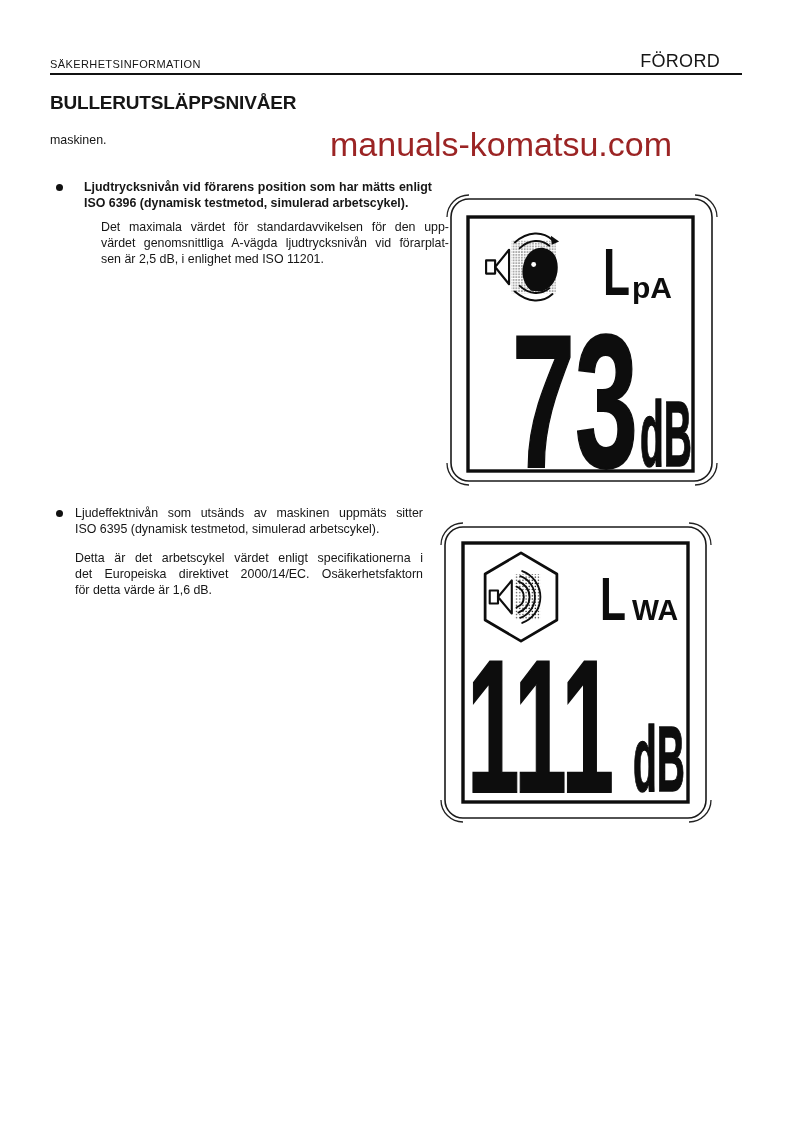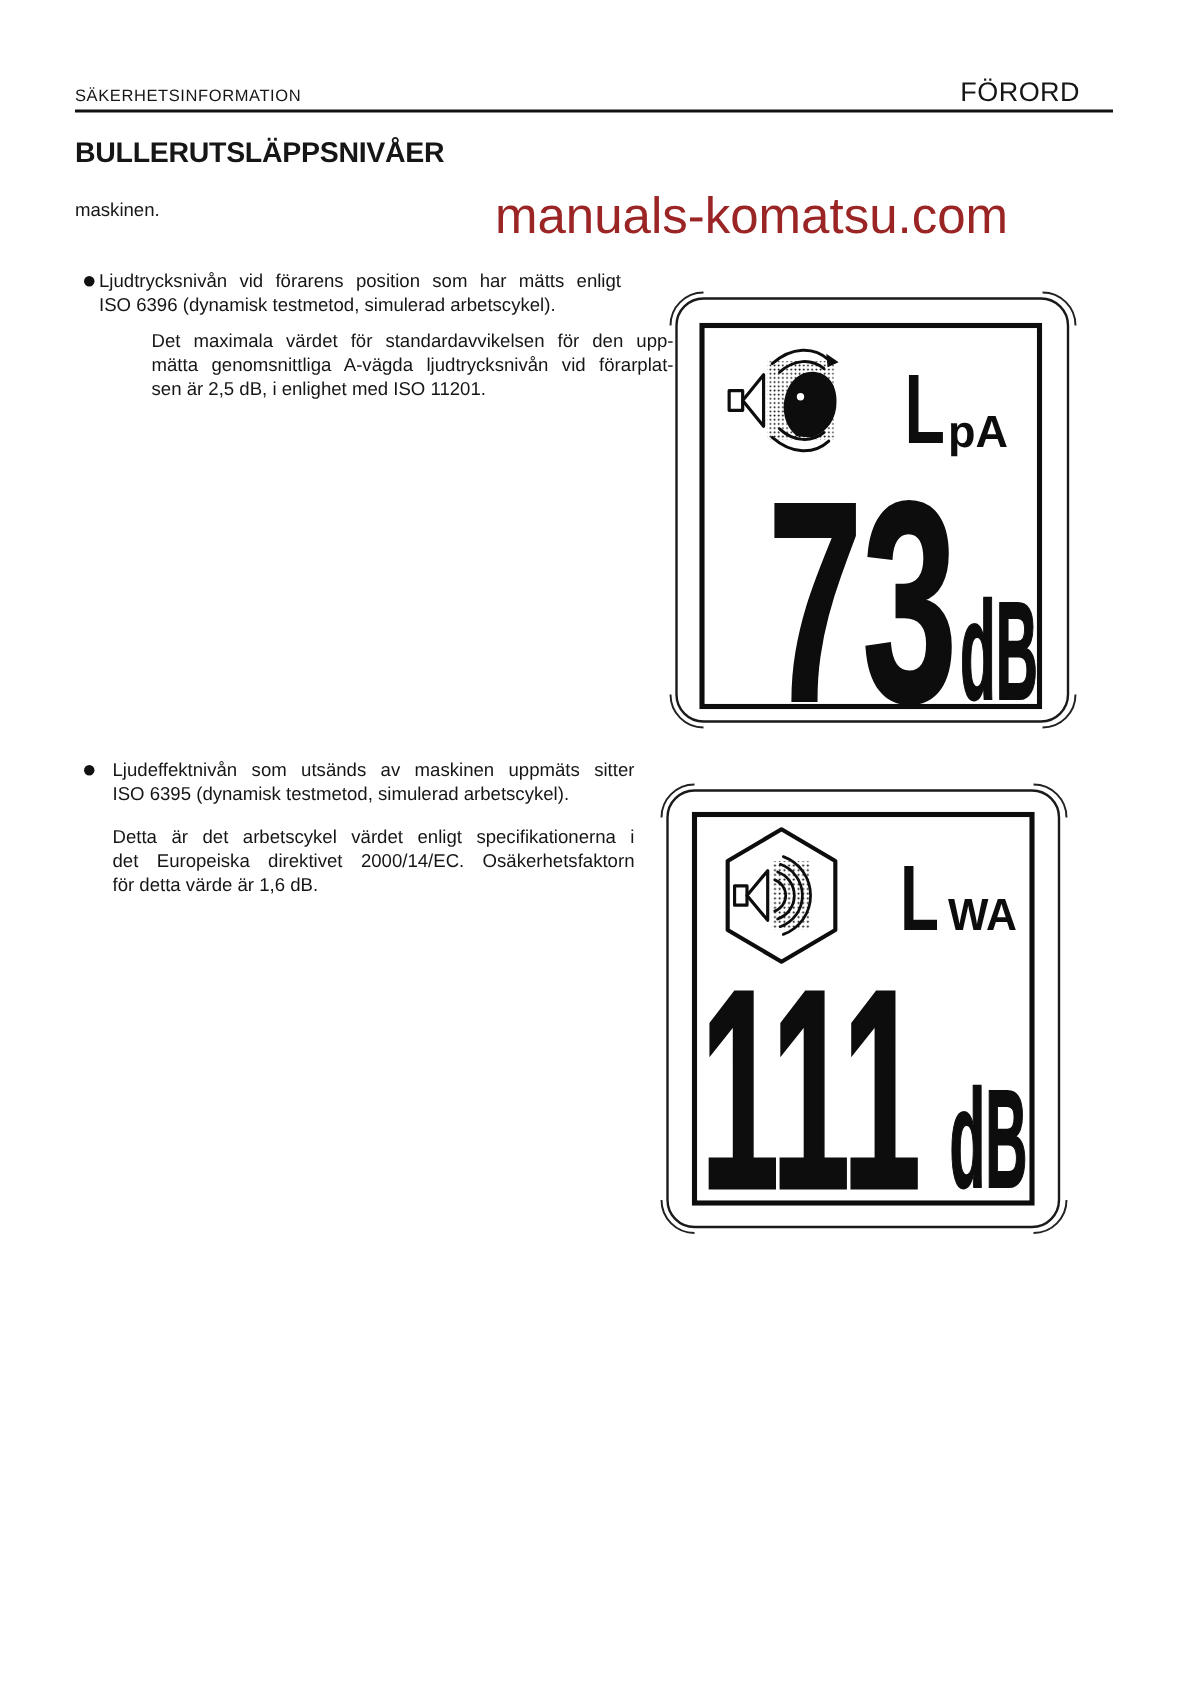--- a/index.html
+++ b/index.html
@@ -11,21 +11,21 @@
   .hdr-right{right:73px;top:51px;font-size:18px;letter-spacing:0.3px;}
   .hdr-rule{left:50px;top:73px;width:692px;height:2px;background:#111;}
   
   .title{left:50px;top:92px;font-size:19px;font-weight:bold;letter-spacing:-0.2px;}
   .watermark{left:330px;top:109px;font-size:34px;color:#9b2424;margin-top:16px;}
   
   .para{font-size:12.4px;line-height:16px;}
   .jl{text-align:justify;text-align-last:justify;white-space:nowrap;overflow:hidden;}
   .jl-last{text-align:center;text-align-last:left;}
   .intro{left:50px;top:132px;width:372px;}
-  .b1-text{left:66px;top:179px;width:348px;}
+  .b1-text{left:84px;top:179px;width:348px;font-weight:bold;}
   .p1{left:75px;top:219px;width:348px;margin-left:26px;}
   .b2-text{left:75px;top:505px;width:348px;}
   .p2{left:75px;top:550px;width:348px;}
   .bullet-dot{width:7px;height:7px;border-radius:50%;background:#111;}
   .bd1{left:56px;top:184px;}
   .bd2{left:56px;top:510px;}
   
   .sticker1{left:444px;top:192px;width:276px;height:296px;}
   .sticker2{left:438px;top:520px;width:276px;height:303px;}
   .sticker svg{display:block;width:100%;height:100%;}
@@ -49,21 +49,21 @@
     <div class="jl jl-last">maskinen.</div>
   </div>
 
   <div class="abs bullet-dot bd1"></div>
   <div class="abs para b1-text">
     <div class="jl">Ljudtrycksnivån vid förarens position som har mätts enligt</div>
     <div class="jl jl-last">ISO 6396 (dynamisk testmetod, simulerad arbetscykel).</div>
   </div>
   <div class="abs para p1">
     <div class="jl">Det maximala värdet för standardavvikelsen för den upp-</div>
-    <div class="jl">mätta genomsnittliga A-vägda ljudtrycksnivån vid förarplat-</div>
+    <div class="jl">värdet genomsnittliga A-vägda ljudtrycksnivån vid förarplat-</div>
     <div class="jl jl-last">sen är 2,5 dB, i enlighet med ISO 11201.</div>
   </div>
 
   <div class="abs bullet-dot bd2"></div>
   <div class="abs para b2-text">
     <div class="jl">Ljudeffektnivån som utsänds av maskinen uppmäts sitter</div>
     <div class="jl jl-last">ISO 6395 (dynamisk testmetod, simulerad arbetscykel).</div>
   </div>
   <div class="abs para p2">
     <div class="jl">Detta är det arbetscykel värdet enligt specifikationerna i</div>

